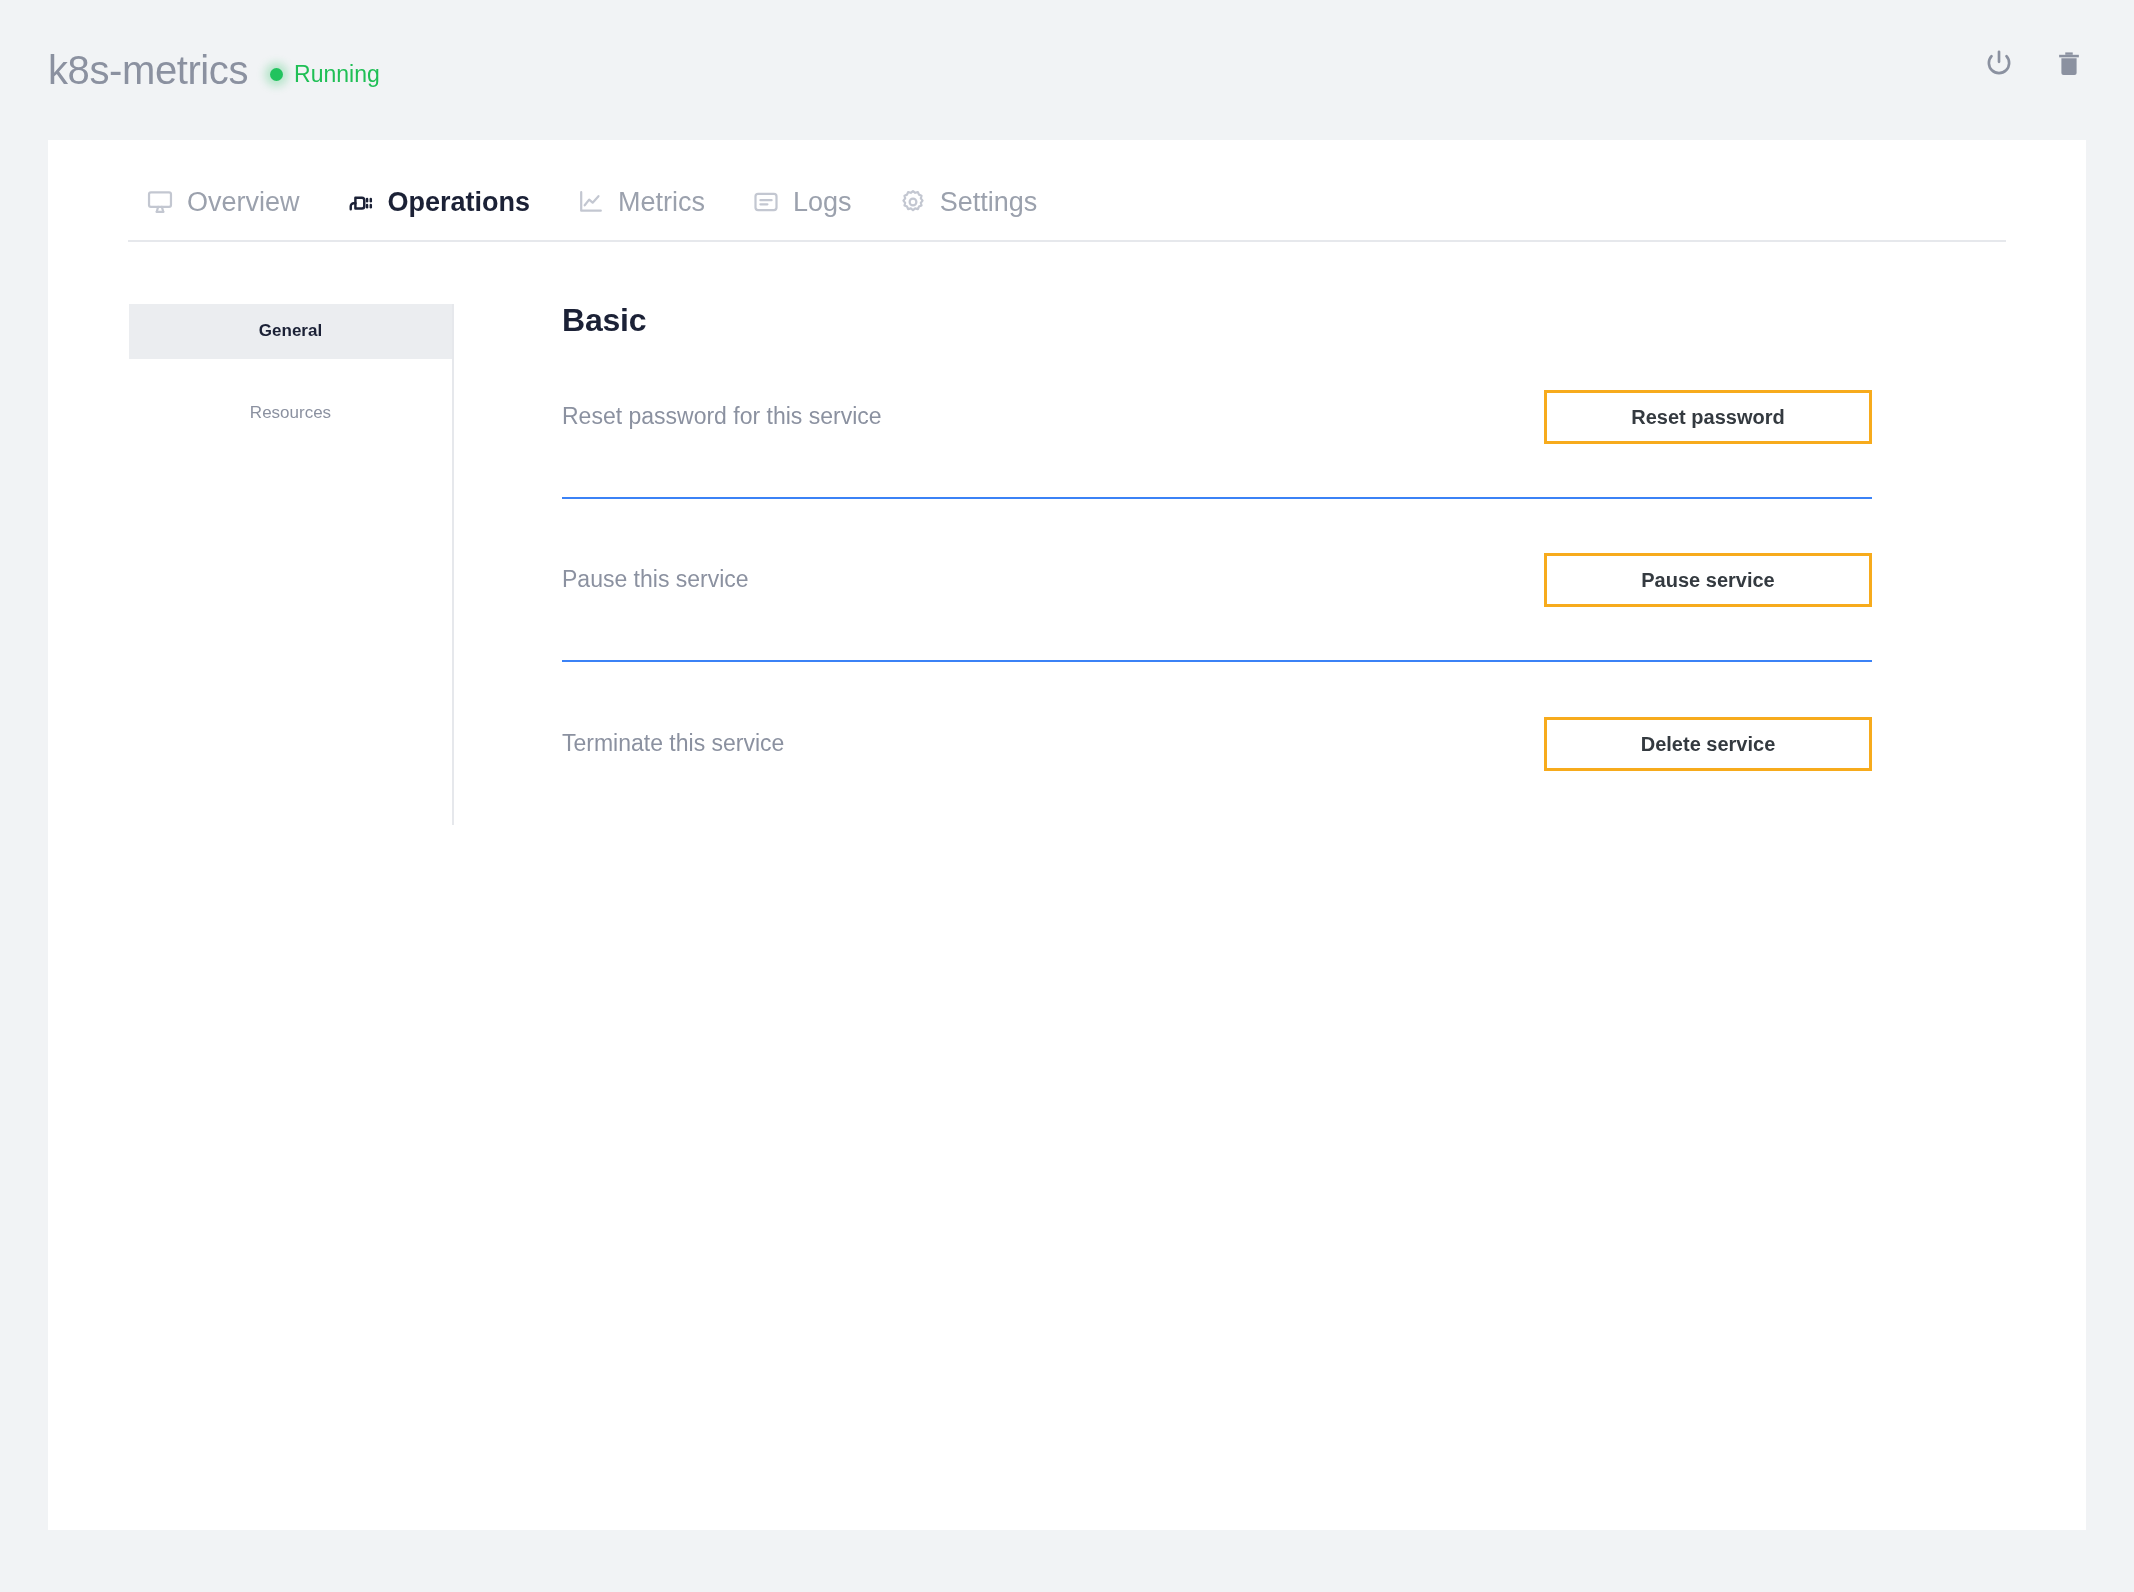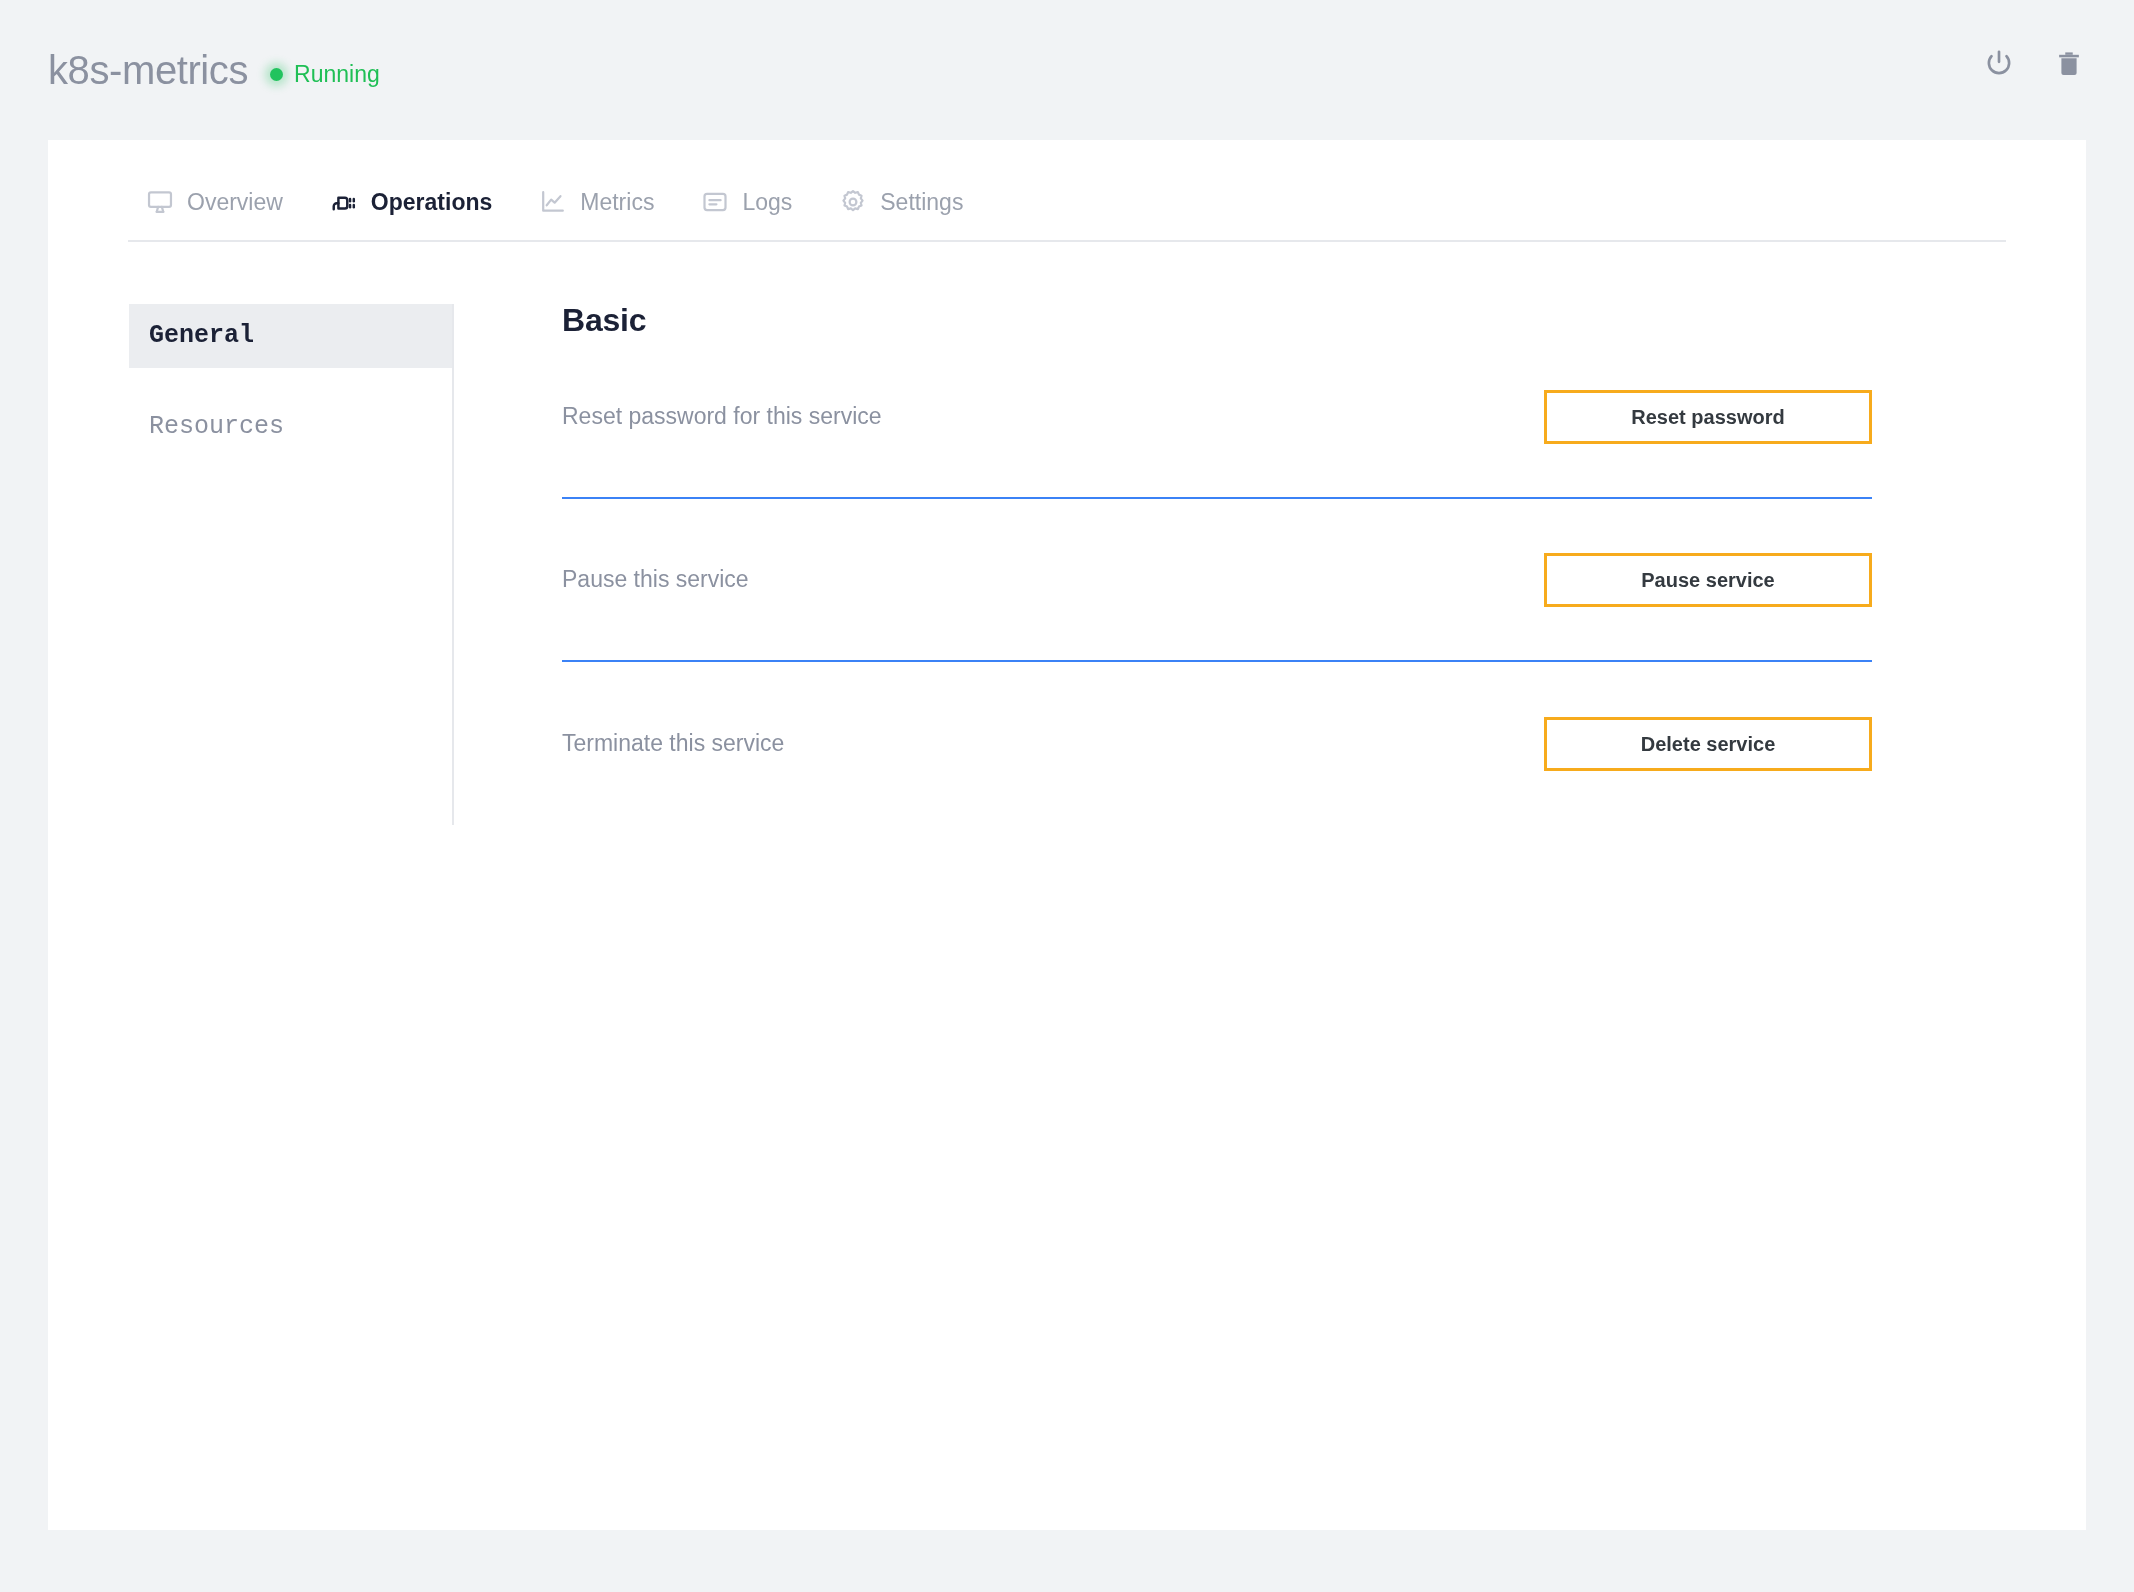--- a/index.html
+++ b/index.html
@@ -100,21 +100,21 @@
 
   .tab {
     display: flex;
     align-items: center;
     gap: 13px;
     padding: 0 29px 24px 18px;
     background: none;
     border: none;
     cursor: pointer;
     font-family: inherit;
-    font-size: 23px;
+    font-size: 27px;
     color: #9ba1ad;
     font-weight: 400;
     line-height: 1;
   }
 
   .tab .tab-icon { display: flex; align-items: center; flex: none; }
   .tab .tab-icon svg { display: block; }
 
   .tab.active {
     color: #1b2136;
@@ -130,26 +130,26 @@
   .side-nav {
     width: 404px;
     flex: none;
     padding-left: 81px;
   }
 
   .side-item {
     display: block;
     width: 323px;
     padding: 18px 20px;
-    font-size: 25px;
+    font-size: 17px;
     color: #8b91a0;
     background: transparent;
     border: none;
-    text-align: left;
-    font-family: Liberation Mono, monospace;
+    text-align: center;
+    font-family: Liberation Sans, sans-serif;
     cursor: pointer;
     line-height: 1.1;
   }
 
   .side-item.active {
     background: #ebedf0;
     color: #1b2136;
     font-weight: 700;
   }
 

